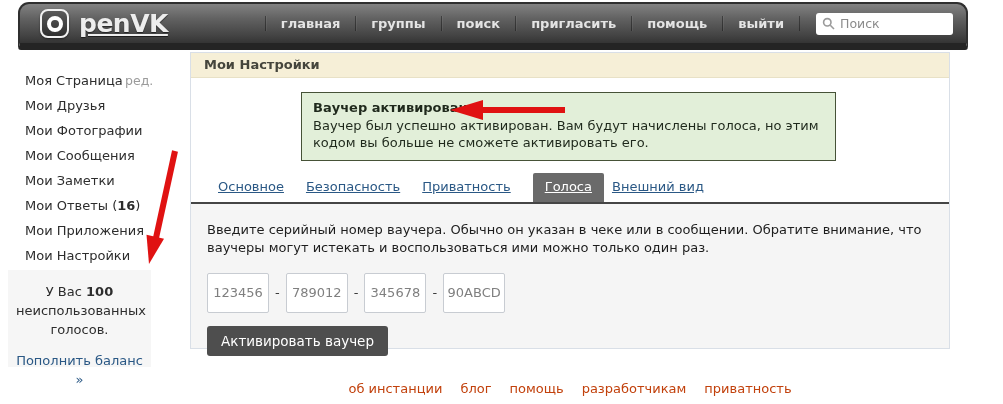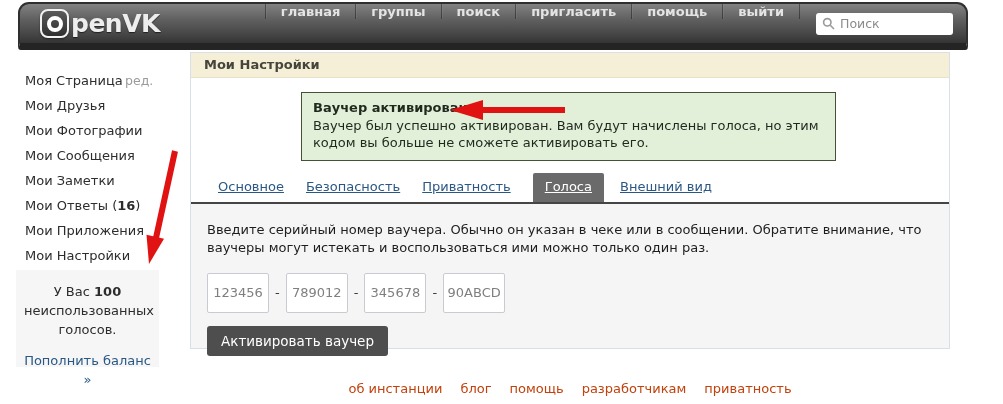--- a/index.html
+++ b/index.html
@@ -14,54 +14,54 @@
     border-radius:11px 11px 3px 3px;
     border:2px solid #2f2f2f;border-bottom:7px solid #242424;
     background:linear-gradient(180deg,#828282 0%,#616161 38%,#444444 80%,#343434 100%);
     display:flex;align-items:stretch;
   }
   .logo{display:flex;align-items:center;margin-left:20px;}
   .logo-badge{width:25px;height:25px;border:2px solid #f1f1f1;border-radius:8px;
     display:flex;align-items:center;justify-content:center;
     background:linear-gradient(#5a5a5a,#2f2f2f);box-shadow:0 1px 2px rgba(0,0,0,.45);}
   .logo-ring{width:8px;height:8px;border:4px solid #ffffff;border-radius:50%;}
-  .logo-text{font-size:25px;font-weight:bold;color:#ededed;margin-left:2px;
-    text-shadow:0 1px 1px rgba(0,0,0,.55);letter-spacing:-.5px;}
-  .nav-menu{display:flex;margin-left:auto;align-items:flex-start;}
+  .logo-text{font-size:25px;font-weight:bold;color:#ededed;margin-left:10px;
+    text-shadow:0 1px 1px rgba(0,0,0,.55);letter-spacing:-.5px;text-decoration:underline;}
+  .nav-menu{display:flex;margin-left:auto;align-items:center;}
   .nav-item{display:flex;align-items:center;padding:0 15px;
     color:#e4e4e4;font-weight:bold;font-size:13px;cursor:pointer;
     border-left:1px solid rgba(0,0,0,.38);box-shadow:inset 1px 0 0 rgba(255,255,255,.06);}
   .nav-item:last-child{border-right:1px solid rgba(0,0,0,.38);}
   .search-box{width:137px;height:22px;background:#fff;border-radius:3px;
     align-self:center;margin:0 13px 0 16px;display:flex;align-items:center;
     padding:0 6px;box-sizing:border-box;gap:5px;}
   .search-placeholder{color:#8b8b8b;font-size:12.5px;white-space:nowrap;}
   
   .sidebar{position:absolute;left:25px;top:74px;width:152px;}
   .sidebar-item{position:relative;margin-bottom:12px;line-height:13px;
     color:#2d2d2d;font-size:13px;cursor:pointer;white-space:nowrap;}
   .sidebar-aside{position:absolute;left:100px;top:0;color:#9b9b9b;font-size:12.5px;}
-  .balance-box{position:absolute;left:16px;top:270px;width:143px;height:97px;
+  .balance-box{position:absolute;left:8px;top:270px;width:143px;height:97px;
     box-sizing:border-box;background:#f6f6f6;text-align:center;
     padding:12px 8px 0;font-size:13px;line-height:19px;color:#2d2d2d;}
   .balance-link{display:block;margin-top:12px;color:var(--link,#2a5885);cursor:pointer;}
   
   .content{position:absolute;left:190px;top:52px;width:760px;box-sizing:border-box;
     border:1px solid #d9dfe7;background:#fff;}
   .content-header{background:var(--header-bar-bg,#f6efd7);padding:4px 13px 5px;
     font-weight:bold;font-size:13px;color:#45453c;border-bottom:1px solid #e8e1c6;}
   .msg-ok{margin:14px 0 0 110px;width:535px;box-sizing:border-box;
     background:var(--success-bg,#e2efd9);border:1px solid var(--success-border,#465237);
     padding:6px 11px 8px;line-height:17.5px;font-size:13px;color:#1f291c;}
   .msg-title{font-weight:bold;}
   .tabs{margin-top:12px;padding-left:27px;border-bottom:2px solid #454545;
     display:flex;align-items:flex-end;}
   .tab{color:var(--link,#2a5885);font-size:13px;padding:6px 0 8px;margin-right:22px;cursor:pointer;text-decoration:underline;}
   .tab.active{background:var(--active-tab-bg,#6a6a6a);color:#fff;
-    padding:6px 12px 8px;border-radius:2px 2px 0 0;margin-right:16px;}
+    padding:6px 12px 8px;border-radius:2px 2px 0 0;margin-right:8px;}
   .tab-panel{background:#f5f5f5;padding:14px 16px 0;height:144px;box-sizing:border-box;}
   .instruction{margin:3px 0 16px;max-width:742px;line-height:18px;color:#1d1d1d;font-size:13px;}
   .voucher-row{margin-top:15px;display:flex;align-items:center;}
   .voucher-input{width:62px;height:40px;box-sizing:border-box;border:1px solid #c8ccd2;
     border-radius:2px;text-align:center;font-size:13px;color:#7f7f7f;background:#fff;
     font-family:inherit;outline:none;}
   .voucher-input::placeholder{color:#7f7f7f;opacity:1;}
   .voucher-sep{margin:0 6px;color:#3c3c3c;}
   .activate-btn{margin-top:13px;background:var(--button-bg,#4e4e4e);color:#fff;border:0;
     border-radius:3px;padding:7px 14px;font-size:13.5px;font-family:inherit;cursor:pointer;}

